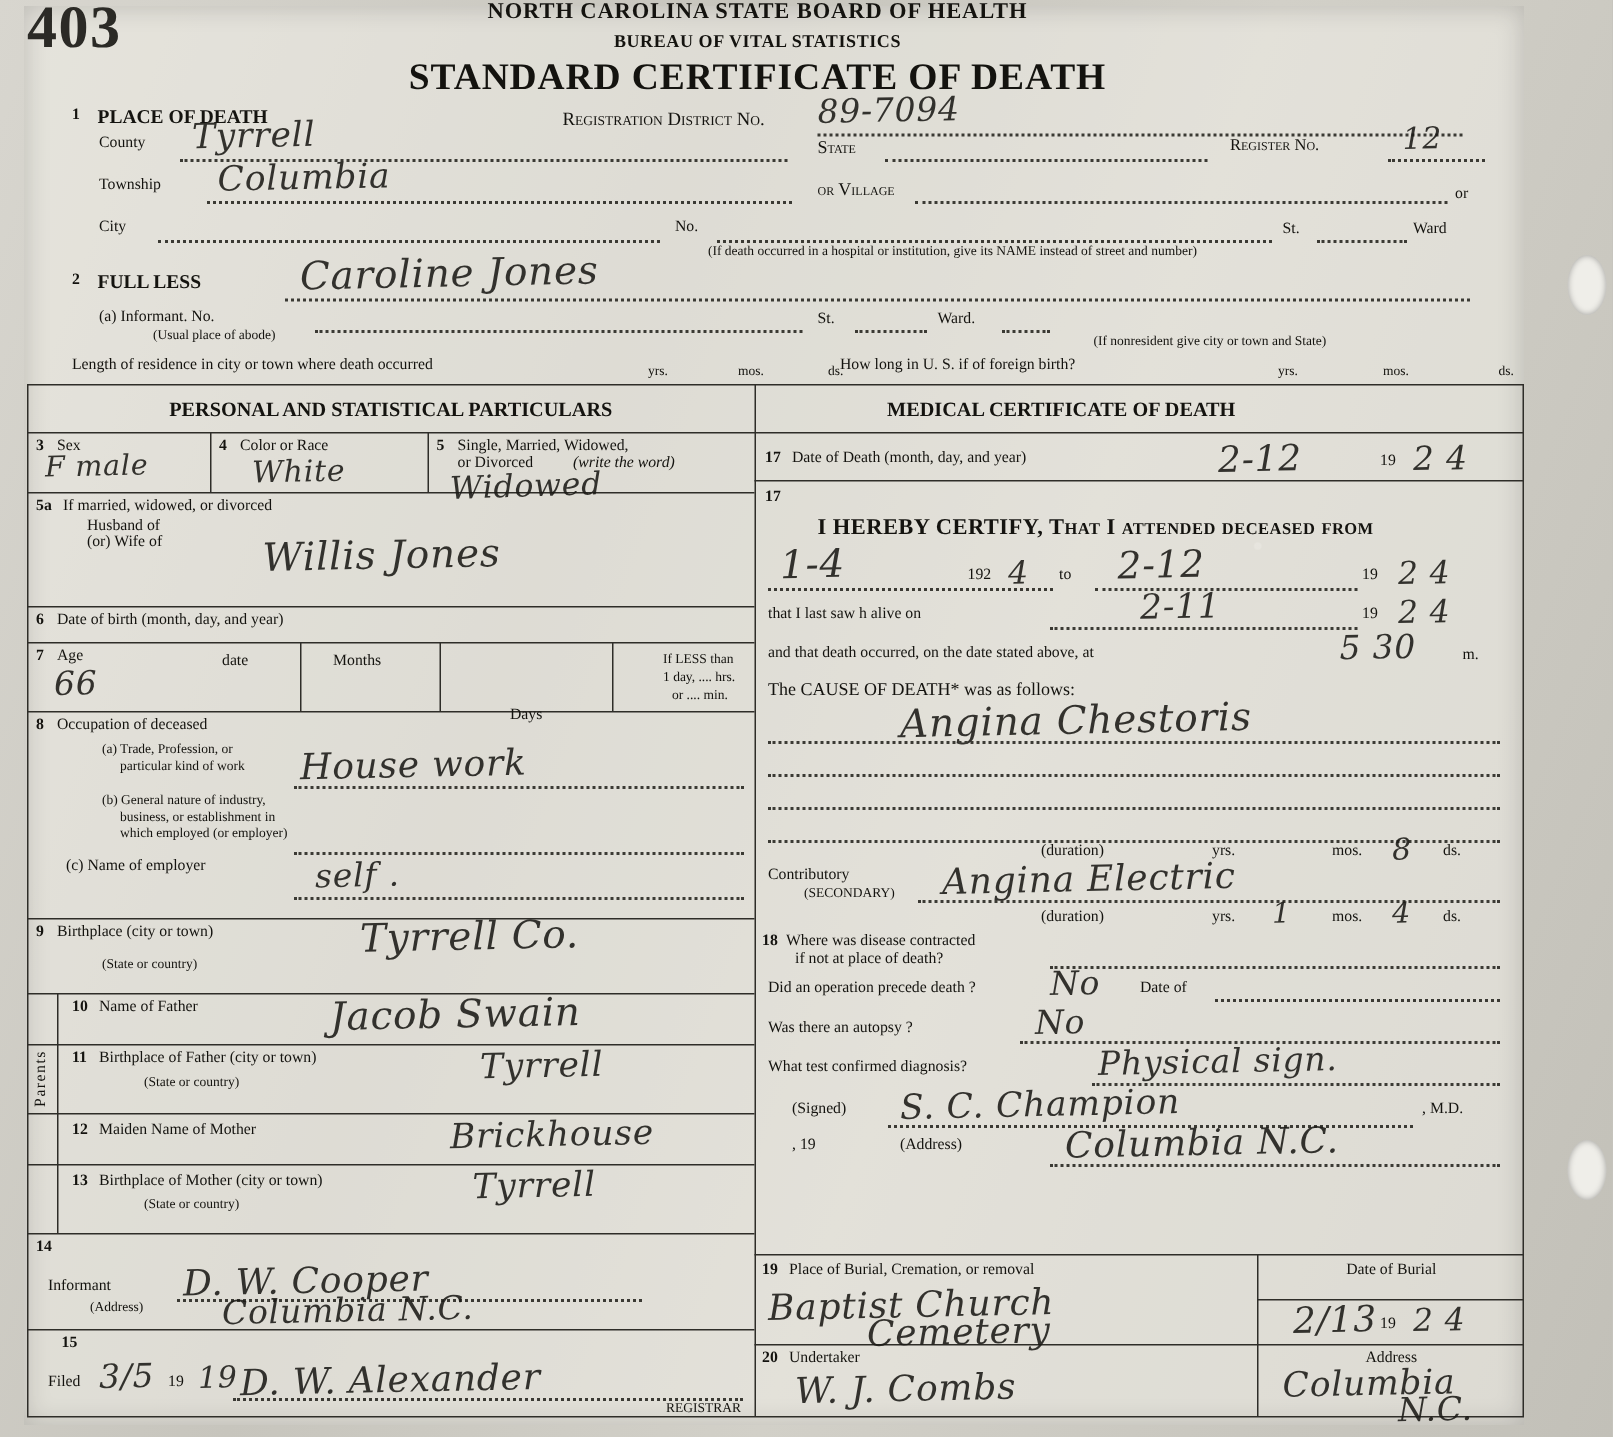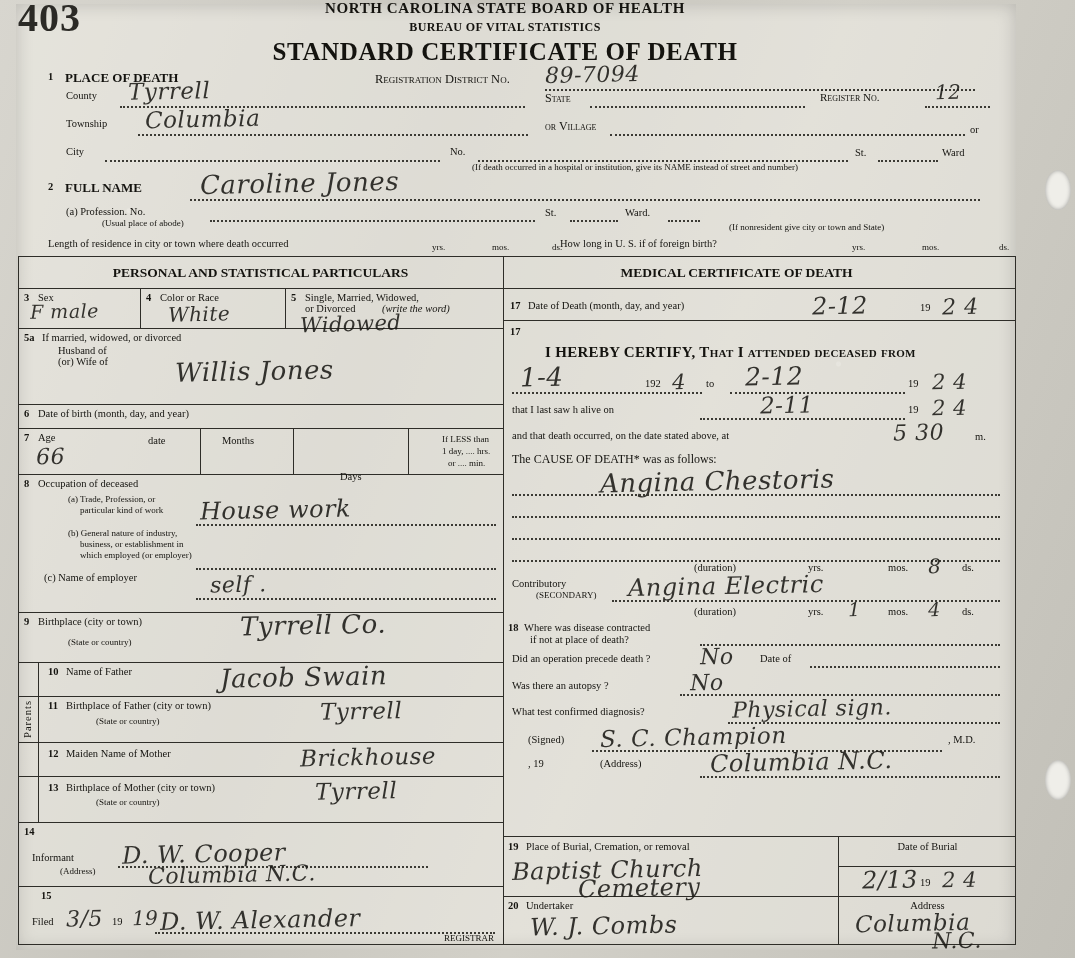--- a/index.html
+++ b/index.html
@@ -93,25 +93,25 @@
   <div class="abs sm" style="left:66px;top:146px;">City</div>
   <div class="abs dots" style="left:105px;top:160px;width:335px;"></div>
   <div class="abs sm" style="left:450px;top:146px;">No.</div>
   <div class="abs dots" style="left:478px;top:160px;width:370px;"></div>
   <div class="abs sm" style="left:855px;top:147px;">St.</div>
   <div class="abs dots" style="left:878px;top:160px;width:60px;"></div>
   <div class="abs sm" style="left:942px;top:147px;">Ward</div>
   <div class="abs tiny" style="left:448px;top:162px;">(If death occurred in a hospital or institution, give its NAME instead of street and number)</div>
 
   <div class="abs sm bold" style="left:48px;top:181px;">2</div>
-  <div class="abs sc bold" style="left:65px;top:180px;font-size:13px;">FULL NAME</div>
+  <div class="abs sc bold" style="left:65px;top:180px;font-size:13px;">FULL LESS</div>
   <div class="abs hand" style="left:200px;top:168px;font-size:26px;">Caroline Jones</div>
   <div class="abs dots" style="left:190px;top:199px;width:790px;"></div>
 
-  <div class="abs sm" style="left:66px;top:206px;">(a) Profession.  No.</div>
+  <div class="abs sm" style="left:66px;top:206px;">(a) Informant.  No.</div>
   <div class="abs tiny" style="left:78px;top:218px;">(Usual place of abode)</div>
   <div class="abs dots" style="left:210px;top:220px;width:325px;"></div>
   <div class="abs sm" style="left:545px;top:207px;">St.</div>
   <div class="abs dots" style="left:570px;top:220px;width:48px;"></div>
   <div class="abs sm" style="left:625px;top:207px;">Ward.</div>
   <div class="abs dots" style="left:668px;top:220px;width:32px;"></div>
   <div class="abs tiny" style="left:705px;top:222px;">(If nonresident give city or town and State)</div>
 
   <div class="abs sm" style="left:48px;top:238px;">Length of residence in city or town where death occurred</div>
   <div class="abs tiny" style="left:408px;top:242px;">yrs.</div>
@@ -148,21 +148,21 @@
   <div class="boxline v" style="left:408px;top:428px;height:46px;"></div>
   <div class="boxline v" style="left:38px;top:662px;height:160px;"></div>
 
   <div class="boxline h" style="left:503px;top:320px;width:513px;"></div>
   <div class="boxline h" style="left:503px;top:836px;width:513px;"></div>
   <div class="boxline h" style="left:503px;top:896px;width:513px;"></div>
   <div class="boxline v" style="left:838px;top:836px;height:108px;"></div>
   <div class="boxline h" style="left:838px;top:866px;width:178px;"></div>
 
   <div class="abs sc bold ctr" style="left:18px;top:265px;width:485px;font-size:13.5px;">PERSONAL AND STATISTICAL PARTICULARS</div>
-  <div class="abs sc bold ctr" style="left:521px;top:265px;width:431px;font-size:13.5px;">MEDICAL CERTIFICATE OF DEATH</div>
+  <div class="abs sc bold ctr" style="left:492px;top:265px;width:431px;font-size:13.5px;">MEDICAL CERTIFICATE OF DEATH</div>
 
   <div class="abs sm bold" style="left:24px;top:292px;">3</div>
   <div class="abs sm" style="left:38px;top:292px;">Sex</div>
   <div class="abs hand" style="left:30px;top:300px;font-size:19px;">F male</div>
 
   <div class="abs sm bold" style="left:146px;top:292px;">4</div>
   <div class="abs sm" style="left:160px;top:292px;">Color or Race</div>
   <div class="abs hand" style="left:168px;top:302px;font-size:20px;">White</div>
 
   <div class="abs sm bold" style="left:291px;top:292px;">5</div>

